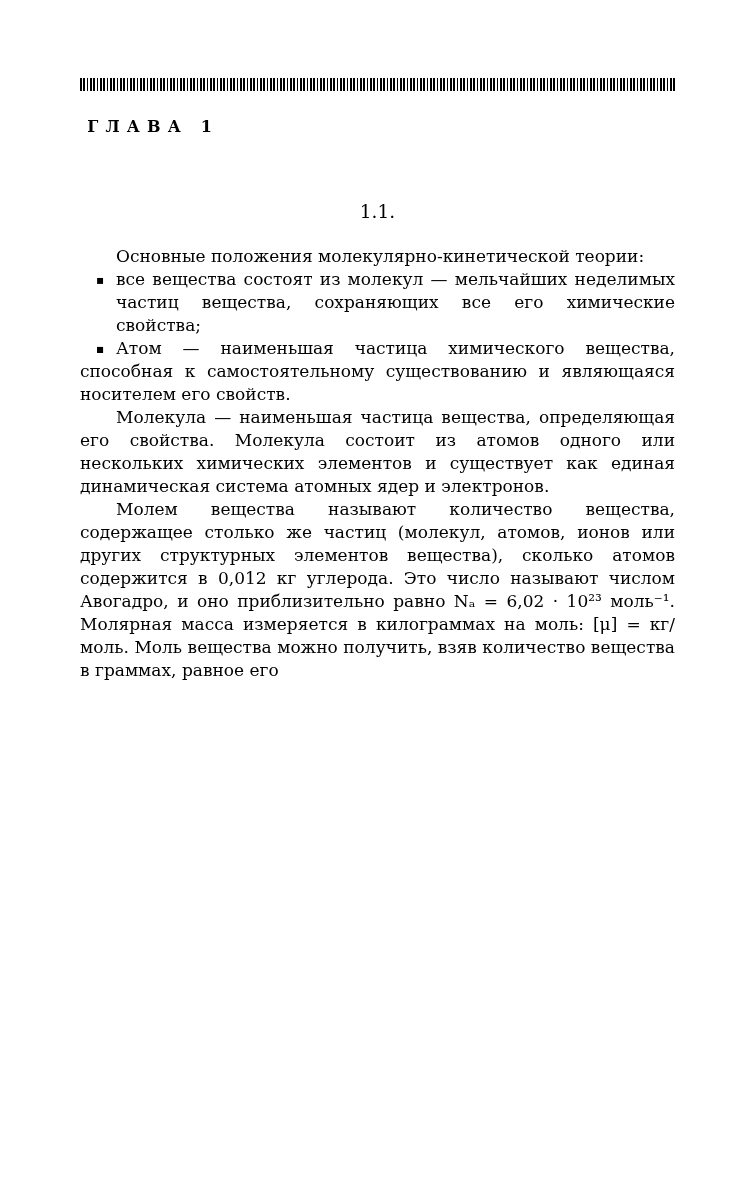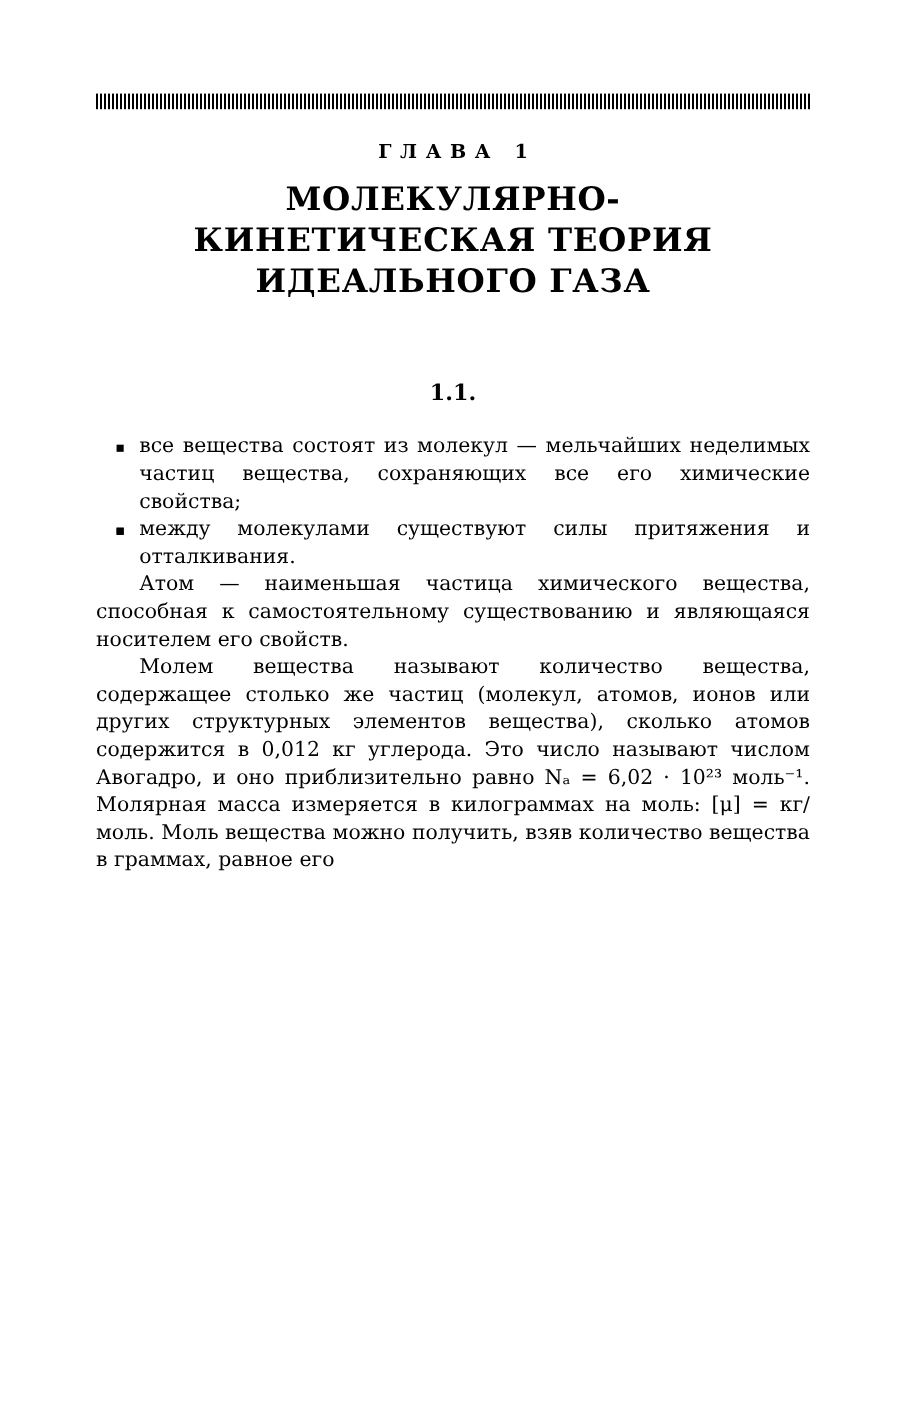--- a/index.html
+++ b/index.html
@@ -26,38 +26,37 @@
       #000 0px, #000 2px,
       #fff 2px, #fff 3px,
       #000 3px, #000 5px,
       #fff 5px, #fff 7px,
       #000 7px, #000 8px,
       #fff 8px, #fff 10px
     );
   }
   .chapter-label {
     margin-top: 26px;
-    text-align: center;
     font-weight: bold;
     font-size: 16px;
     letter-spacing: 0.45em;
     text-indent: 0.45em; 
   }
   .chapter-title {
     margin: 14px 0 0 0;
     text-align: center;
     font-weight: bold;
     font-size: 27px;
     line-height: 34px;
     letter-spacing: 0.02em;
   }
   .section-head {
     margin-top: 64px;
     text-align: center;
-    font-weight: bold;
+    font-weight: normal;
     font-size: 18.5px;
     line-height: 23px;
   }
   .section-number {
     margin-bottom: 0;
   }
   .body {
     margin-top: 22px;
     font-size: 17px;
     line-height: 23px;
@@ -89,45 +88,41 @@
 </style>
 </head>
 <body>
 
 <div class="page">
 
   <div class="ornament"></div>
 
   <div class="chapter-label">ГЛАВА 1</div>
 
-  <h1 class="chapter-title">
-    <span>МОЛЕКУЛЯРНО-</span><br>
-    <span>КИНЕТИЧЕСКАЯ ТЕОРИЯ</span><br>
-    <span>ИДЕАЛЬНОГО ГАЗА</span>
-  </h1>
 
   <div class="section-head">
     <div class="section-number">1.1.</div>
   </div>
 
   <div class="body">
 
+    <p>Основные положения молекулярно-кинетической теории:</p>
 
     <ul class="bullets">
       <li>
         <span class="marker">▪</span>
         <span>все вещества состоят из молекул — мельчайших неделимых частиц вещества, сохраняющих все его химические свойства;</span>
       </li>
       <li>
         <span class="marker">▪</span>
       </li>
       <li>
         <span class="marker">▪</span>
-        <span>между молекулами существуют силы притяжения и отталкивания.</span>
       </li>
     </ul>
 
     <p>Атом — наименьшая частица химического вещества, способная к самостоятельному существованию и являющаяся носителем его свойств.</p>
+    <p>Молекула — наименьшая частица вещества, определяющая его свойства. Молекула состоит из атомов одного или нескольких химических элементов и существует как единая динамическая система атомных ядер и электронов.</p>
     <p>Молем вещества называют количество вещества, содержащее столько же частиц (молекул, атомов, ионов или других структурных элементов вещества), сколько атомов содержится в 0,012 кг углерода. Это число называют числом Авогадро, и оно приблизительно равно Nₐ = 6,02 · 10²³ моль⁻¹. Молярная масса измеряется в килограммах на моль: [μ] = кг/моль. Моль вещества можно получить, взяв количество вещества в граммах, равное его</p>
 
   </div>
 
 </div>
 
 </body></html>

